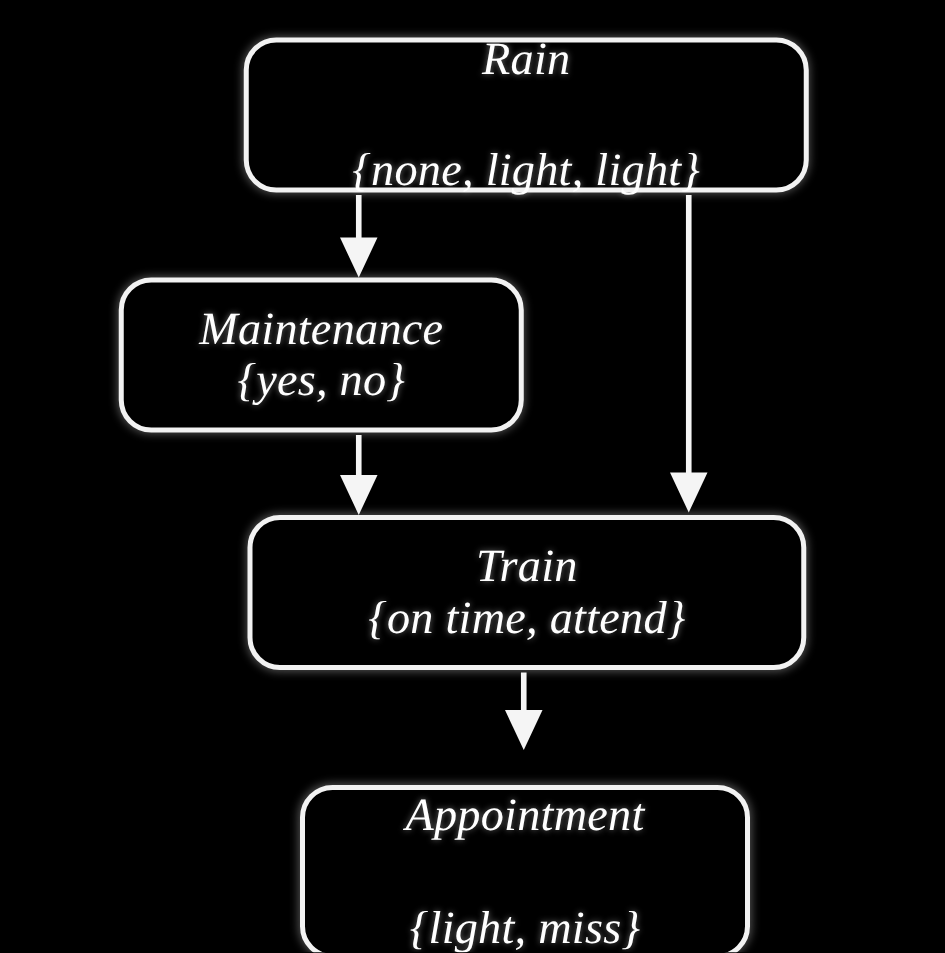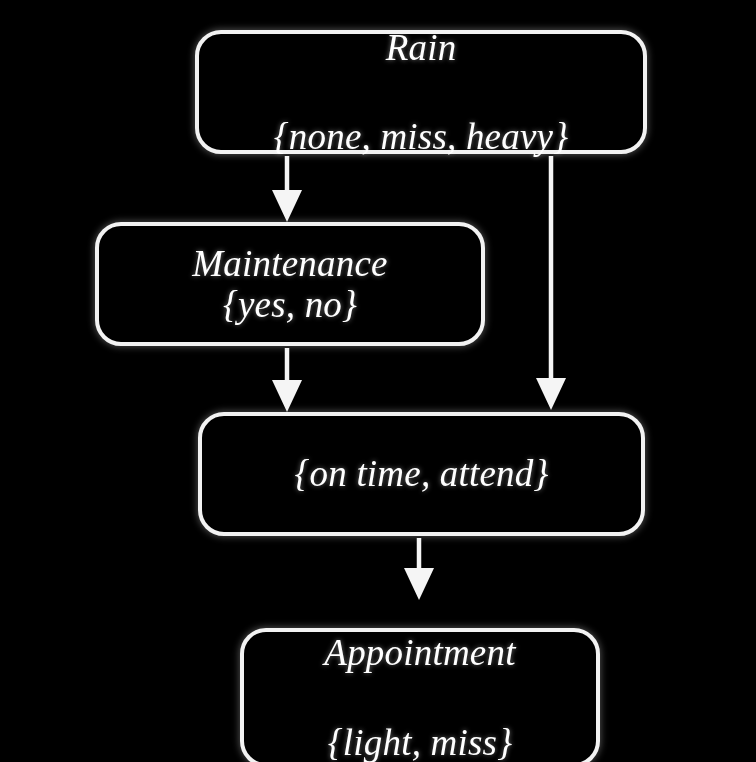--- a/index.html
+++ b/index.html
@@ -42,21 +42,21 @@
   .node .label-states {
     display: block;
     font-size: 37px;
     letter-spacing: 0.2px;
     text-shadow: 0 0 5px rgba(255,255,255,0.45);
     white-space: nowrap;
   }
 
   
   #node-rain        { left: 195px; top: 30px;  width: 452px; height: 124px; gap: 48px; }
-  #node-maintenance { left: 95px;  top: 222px; width: 390px; height: 124px; }
+  #node-maintenance { left: 95px;  top: 222px; width: 324px; height: 124px; }
   #node-train       { left: 198px; top: 412px; width: 447px; height: 124px; }
   #node-appointment { left: 240px; top: 628px; width: 360px; height: 139px; justify-content: space-between; }
 
   
   .edge {
     position: absolute;
     top: 0;
     left: 0;
     width: 756px;
     height: 762px;
@@ -96,29 +96,30 @@
     </g>
 
     <g>
       <line class="edge-line" x1="419" y1="538" x2="419" y2="580"></line>
       <polygon class="edge-head" points="419,600 404,568 434,568"></polygon>
     </g>
   </svg>
 
   <div class="node" id="node-rain">
     <span class="label-name">Rain</span>
-    <span class="label-states">{none, miss, heavy}</span>
+    <span class="label-states">{none, light, light}</span>
   </div>
 
   <div class="node" id="node-maintenance">
     <span class="label-name">Maintenance</span>
     <span class="label-states">{yes, no}</span>
   </div>
 
   <div class="node" id="node-train">
+    <span class="label-name">Train</span>
     <span class="label-states">{on time, attend}</span>
   </div>
 
   <div class="node" id="node-appointment">
     <span class="label-name">Appointment</span>
     <span class="label-states">{light, miss}</span>
   </div>
 
 </div>
 

